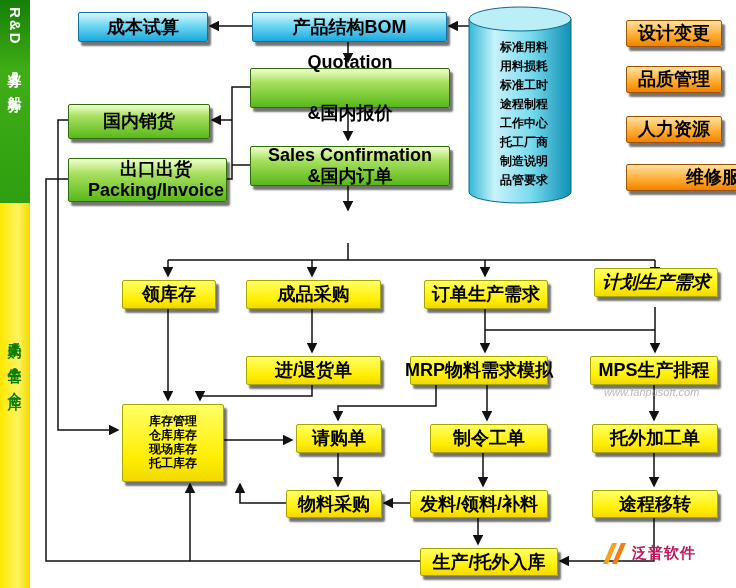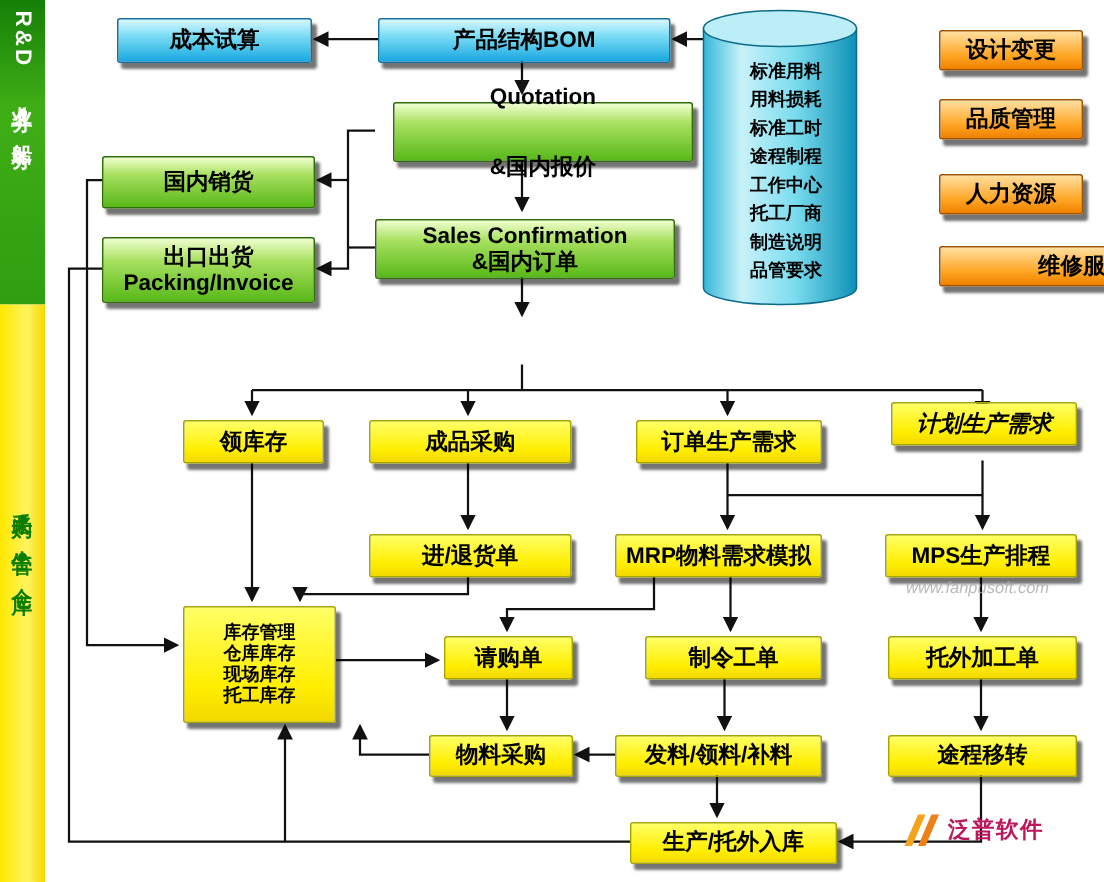--- a/index.html
+++ b/index.html
@@ -9,36 +9,36 @@
   .side{position:absolute;left:0;width:30px;display:flex;justify-content:center;z-index:1;}
   .side-green{top:0;height:203px;background:linear-gradient(180deg,#157f06,#3fae16 35%,#2f9e10);}
   .side-yellow{top:203px;height:385px;background:linear-gradient(90deg,#ffe800,#fff460 60%,#f5d800);}
   .rd{position:absolute;top:7px;writing-mode:vertical-rl;color:#fff;font-weight:bold;font-size:15px;letter-spacing:2px;}
   .biz{position:absolute;top:60px;writing-mode:vertical-rl;text-orientation:upright;color:#fff;font-weight:bold;font-size:14px;letter-spacing:3px;}
   .pur{position:absolute;top:128px;writing-mode:vertical-rl;text-orientation:upright;color:#0b7d00;font-weight:bold;font-size:14px;letter-spacing:3px;}
   
   .wires{position:absolute;left:0;top:0;z-index:1;}
   
   .box{position:absolute;z-index:2;display:flex;flex-direction:column;align-items:center;justify-content:center;
-       text-align:center;font-weight:bold;color:#000;font-size:15px;line-height:1.15;white-space:nowrap;
+       text-align:center;font-weight:bold;color:#000;font-size:18px;line-height:1.15;white-space:nowrap;
        box-shadow:3px 4px 2px rgba(0,0,0,.55);border-radius:2px;}
   .blue{background:linear-gradient(180deg,#d8f6ff 0%,#7adcf4 40%,#18a8e0 100%);border:1px solid #14719f;}
   .green{background:linear-gradient(180deg,#f0ffd0 0%,#a8e060 35%,#58b818 100%);border:1px solid #2f6e08;}
   .yellow{background:linear-gradient(180deg,#ffff66 0%,#ffee00 70%,#f2d800 100%);border:1.5px solid #a6a600;}
   .orange{background:linear-gradient(180deg,#ffe0a0 0%,#ffa524 65%,#f08000 100%);border:1px solid #9c5400;}
   
   #n-cost{left:78px;top:12px;width:128px;height:28px;}
   #n-bom{left:252px;top:12px;width:193px;height:28px;}
   #n-dc{left:626px;top:20px;width:94px;height:25px;}
   #n-qm{left:626px;top:66px;width:94px;height:25px;}
   #n-hr{left:626px;top:116px;width:94px;height:25px;}
   #n-ms{left:626px;top:164px;width:94px;height:25px;padding-left:48px;}
-  #n-quo{left:262px;top:68px;width:198px;height:38px;gap:30px;}
+  #n-quo{left:250px;top:68px;width:198px;height:38px;gap:30px;}
   #n-ds{left:68px;top:104px;width:140px;height:33px;}
-  #n-ex{left:68px;top:158px;width:140px;height:42px;}
+  #n-ex{left:68px;top:158px;width:140px;height:42px;padding-left:17px;}
   #n-sc{left:250px;top:146px;width:198px;height:38px;}
   #n-otd{left:242px;top:216px;width:212px;height:27px;}
   #n-pick{left:122px;top:280px;width:92px;height:27px;}
   #n-fgp{left:246px;top:280px;width:133px;height:27px;}
   #n-opd{left:424px;top:280px;width:122px;height:27px;}
   #n-ppd{left:594px;top:268px;width:122px;height:27px;font-style:italic;}
   #n-rr{left:246px;top:356px;width:133px;height:27px;}
   #n-mrp{left:410px;top:356px;width:136px;height:27px;}
   #n-mps{left:590px;top:356px;width:126px;height:27px;}
   #n-inv{left:122px;top:404px;width:100px;height:76px;font-size:12px;}

